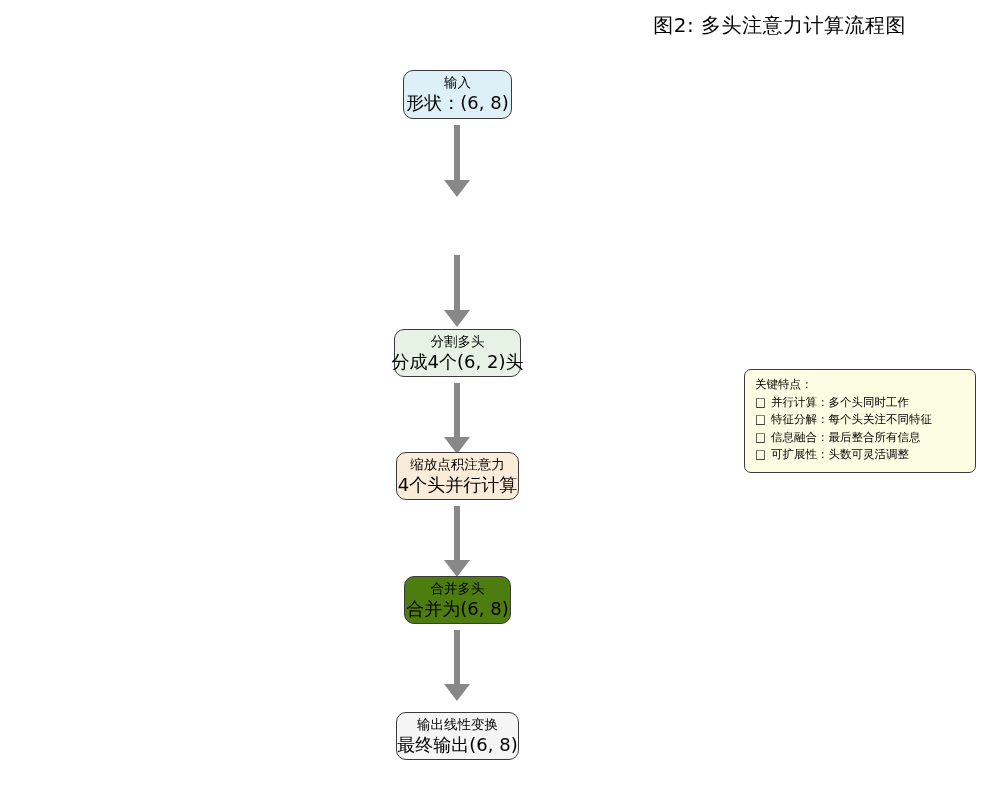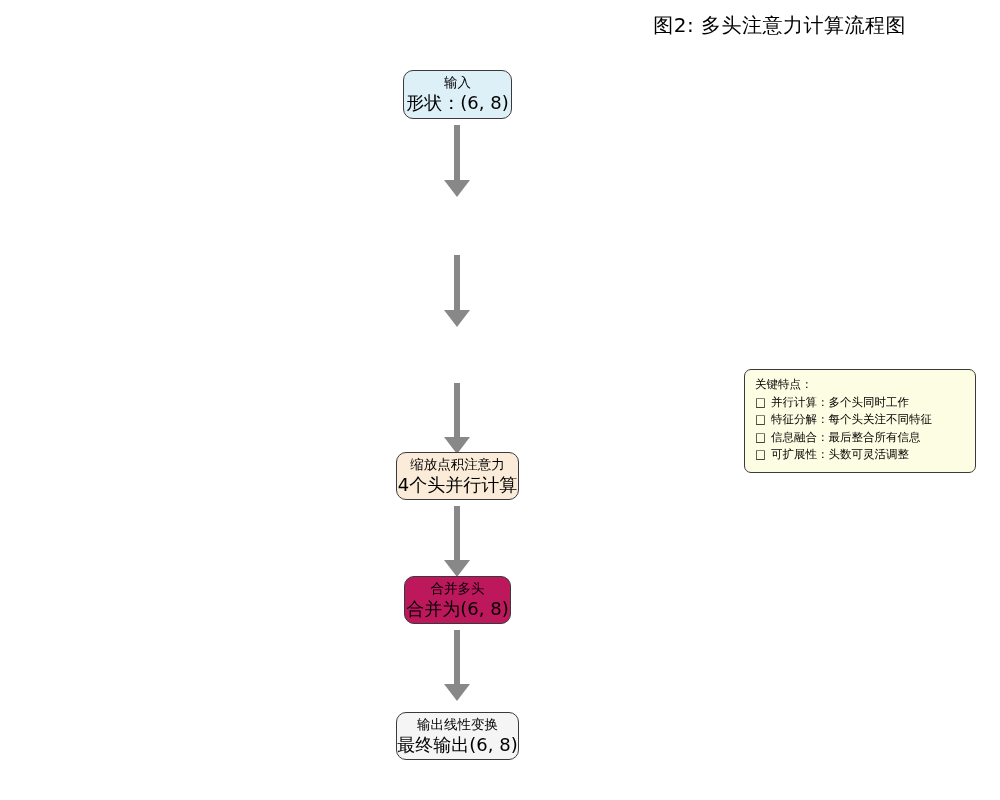--- a/index.html
+++ b/index.html
@@ -121,37 +121,41 @@
     <div class="shaft" style="height: 56px; background: rgb(136, 136, 136);"></div>
     <div class="head" style="border-top-color: rgb(136, 136, 136);"></div>
   </div>
 
 
   <div class="flow-arrow" style="left:444px; top:255px; width:26px; height:72px;">
     <div class="shaft" style="height: 56px; background: rgb(136, 136, 136);"></div>
     <div class="head" style="border-top-color: rgb(136, 136, 136);"></div>
   </div>
 
+  <div class="flow-node" style="left: 394px; top: 329px; width: 127px; height: 48px; background: rgb(230, 243, 228);">
+    <div class="line1">分割多头</div>
+    <div class="line2">分成4个(6, 2)头</div>
+  </div>
 
   <div class="flow-arrow" style="left:444px; top:383px; width:26px; height:71px;">
     <div class="shaft" style="height: 55px; background: rgb(136, 136, 136);"></div>
     <div class="head" style="border-top-color: rgb(136, 136, 136);"></div>
   </div>
 
   <div class="flow-node" style="left: 396px; top: 452px; width: 123px; height: 48px; background: rgb(250, 236, 216);">
     <div class="line1">缩放点积注意力</div>
     <div class="line2">4个头并行计算</div>
   </div>
 
   <div class="flow-arrow" style="left:444px; top:506px; width:26px; height:71px;">
     <div class="shaft" style="height: 55px; background: rgb(136, 136, 136);"></div>
     <div class="head" style="border-top-color: rgb(136, 136, 136);"></div>
   </div>
 
-  <div class="flow-node" style="left: 404px; top: 576px; width: 107px; height: 48px; background: #be185d;">
+  <div class="flow-node" style="left: 404px; top: 576px; width: 107px; height: 48px; background: #4d7c0f;">
     <div class="line1">合并多头</div>
     <div class="line2">合并为(6, 8)</div>
   </div>
 
   <div class="flow-arrow" style="left:444px; top:630px; width:26px; height:71px;">
     <div class="shaft" style="height: 55px; background: rgb(136, 136, 136);"></div>
     <div class="head" style="border-top-color: rgb(136, 136, 136);"></div>
   </div>
 
   <div class="flow-node" style="left: 396px; top: 700px; width: 123px; height: 48px; background: rgb(245, 245, 245); margin-top: 12px;">

